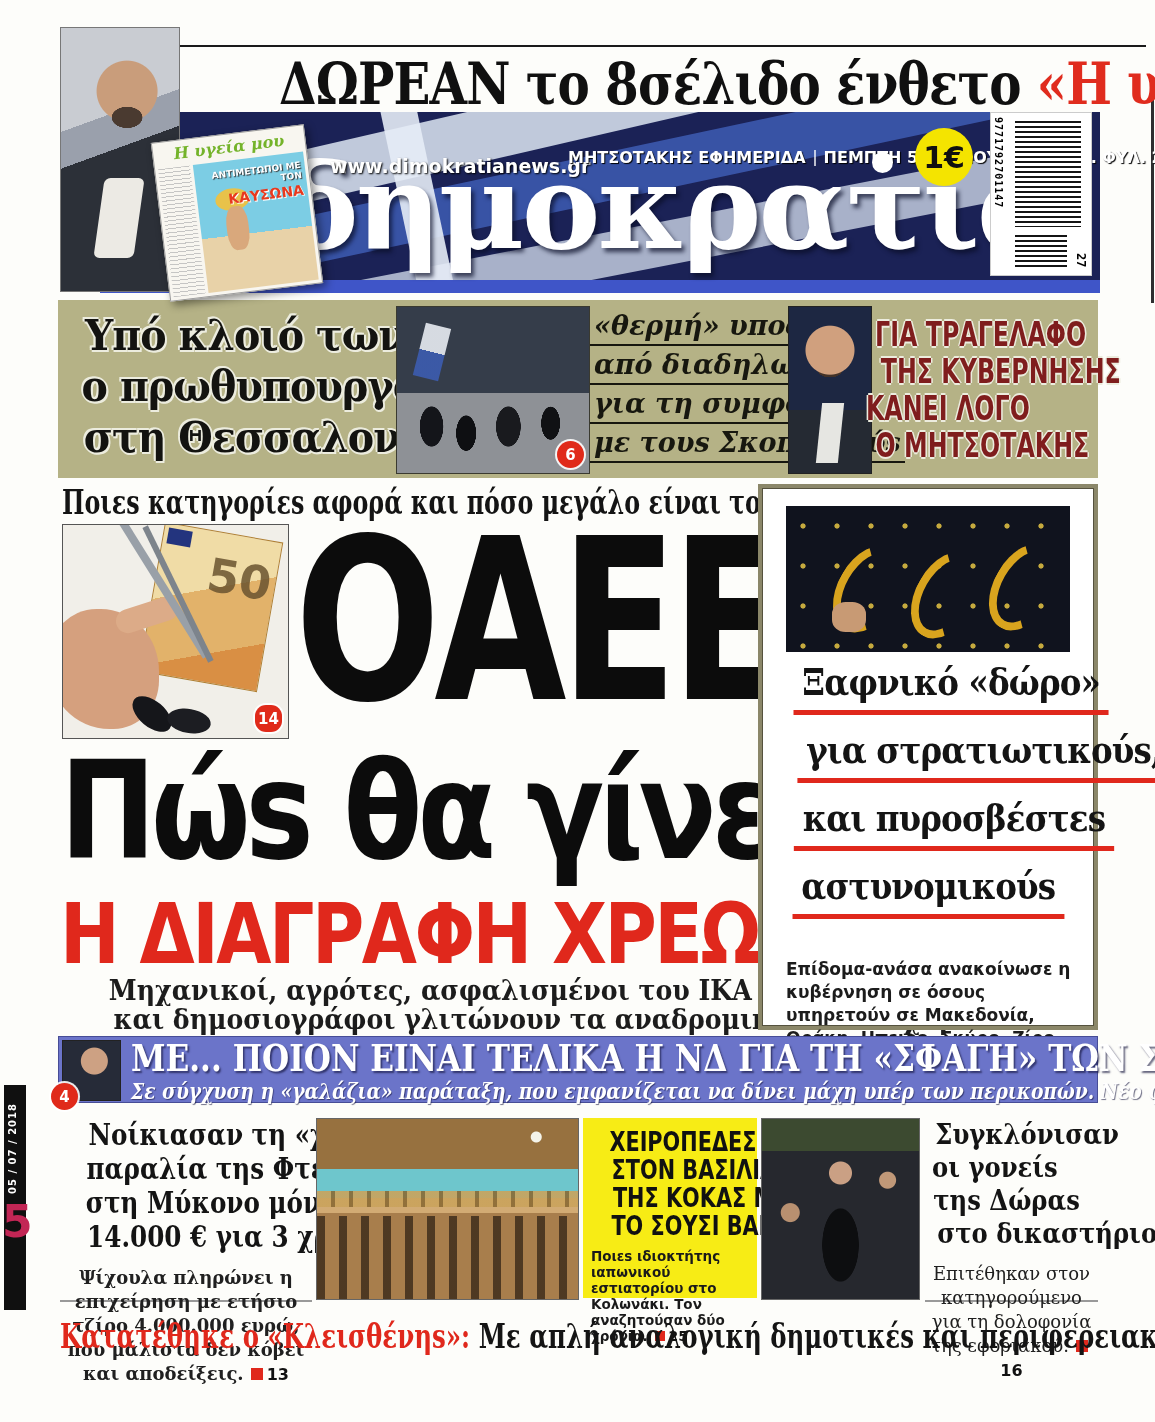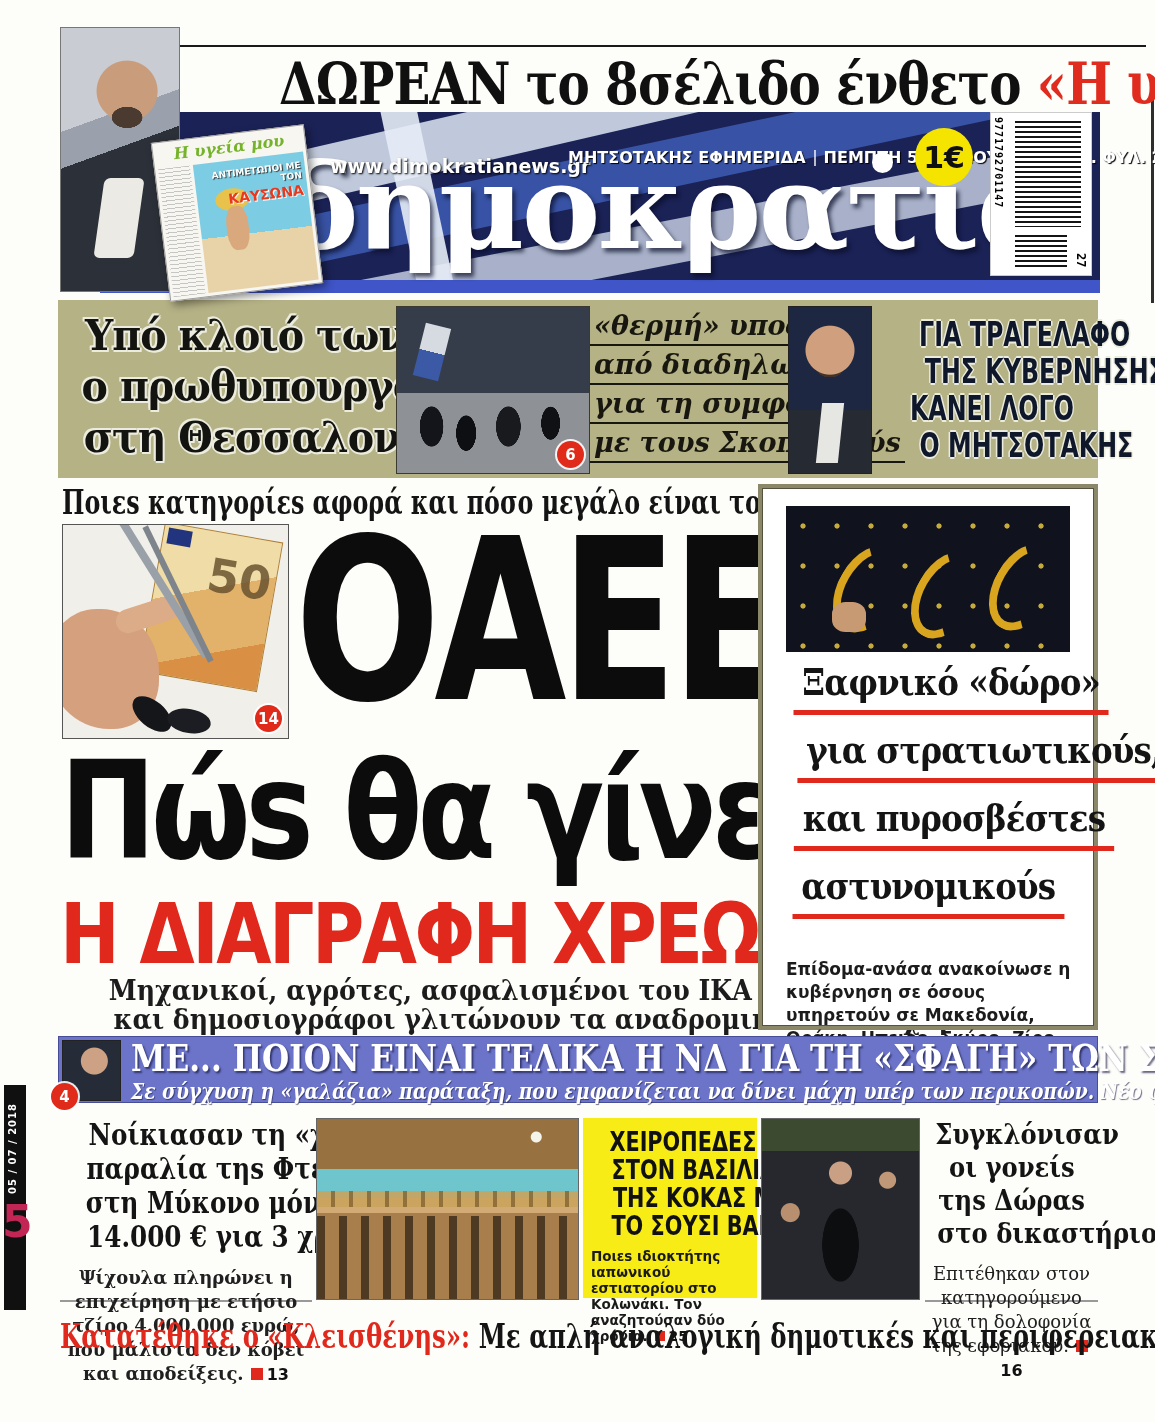--- a/index.html
+++ b/index.html
@@ -99,21 +99,21 @@
     font:bold italic 27px "DejaVu Serif",serif;line-height:27px;}
   .ol-mid span{display:inline-block;border-bottom:2px solid #17170f;padding:0 4px 5px;margin-bottom:5px;
     white-space:nowrap;}
   .tsipras-photo{position:absolute;left:730px;top:6px;width:82px;height:166px;border:1px solid #222;
     background:
       radial-gradient(circle at 50% 26%, #d0a07e 24px, transparent 25px),
       radial-gradient(ellipse 20px 12px at 50% 38%, #433228 60%, transparent 62%),
       linear-gradient(#1d2742 0 62%, #252a33 62% 100%);}
   .tsi-shirt{position:absolute;left:30px;top:96px;width:22px;height:60px;background:#e6e6e2;
     transform:skewX(-6deg);}
-  .ol-right{position:absolute;left:820px;top:16px;width:214px;text-align:center;color:#0f172a;
+  .ol-right{position:absolute;left:776px;top:16px;width:214px;text-align:center;color:#7f1d1d;
     font:bold 33px "DejaVu Sans",sans-serif;line-height:37px;white-space:nowrap;
     text-shadow:-2px 0 0 #ececde,2px 0 0 #ececde,0 -2px 0 #ececde,0 2px 0 #ececde;}
 
   
   .kicker{left:62px;top:482px;width:700px;font:bold 34px "DejaVu Serif",serif;color:#141414;
     white-space:nowrap;}
   .scissors-photo{left:62px;top:524px;width:225px;height:213px;border:1px solid #555;background:#f1efe9;overflow:hidden;}
   .sc-note{position:absolute;left:88px;top:6px;width:118px;height:150px;transform:rotate(10deg);
     background:linear-gradient(160deg,#f0dca6 0 40%,#e2b26a 40% 75%,#d98f44 75% 100%);border:1px solid #b08034;}
   .sc-eu{position:absolute;left:4px;top:4px;width:24px;height:16px;background:#23347e;}
@@ -191,21 +191,21 @@
   .sushi-head .condc{transform:scaleX(.8);white-space:nowrap;}
   .sushi-body{margin-top:8px;font:bold 13.5px "DejaVu Sans",sans-serif;line-height:16px;color:#1a1a1a;}
   .arrest-photo{left:761px;top:1118px;width:157px;height:180px;border:1px solid #666;
     background:
       radial-gradient(circle at 50% 30%, #caa084 11px, transparent 12px),
       radial-gradient(circle at 80% 34%, #c09878 8px, transparent 9px),
       radial-gradient(circle at 18% 52%, #b89070 9px, transparent 10px),
       radial-gradient(ellipse 30px 60px at 50% 70%, #0d0e10 60%, transparent 62%),
       linear-gradient(#3c4a30 0 18%, #26282e 18% 100%);}
   .dora{left:925px;top:1118px;width:173px;height:182px;border-bottom:2px solid #999;}
-  .dora-head{font:bold 27px "DejaVu Serif",serif;line-height:33px;color:#141414;text-align:center;}
+  .dora-head{font:bold 27px "DejaVu Serif",serif;line-height:33px;color:#141414;text-align:left;}
   .dora-head .condc{transform:scaleX(.9);white-space:nowrap;}
   .dora .bcol-body{margin-top:12px;font-size:18px;}
 
   
   .psq{display:inline-block;width:12px;height:12px;background:#e0281c;margin:0 4px 0 7px;}
   .pnum{font-family:"DejaVu Sans",sans-serif;font-weight:bold;font-size:16px;color:#111;margin-top:28px;}
 
   
   .bstrip{left:60px;top:1316px;width:1060px;white-space:nowrap;
     font:bold 34px "DejaVu Serif",serif;color:#141414;}
@@ -305,21 +305,21 @@
     <div class="sc-note">
       <div class="sc-eu"></div>
       <div class="sc-50">50</div>
     </div>
     <div class="sc-hand"></div>
     <div class="sc-finger"></div>
     <div class="sc-blade"></div>
     <div class="sc-blade2"></div>
     <div class="sc-handle"></div>
     <div class="sc-handle2"></div>
-    <div class="badge" style="right:6px;bottom:6px;">14</div>
+    <div class="badge" style="right:6px;bottom:6px;border-radius:11px;">14</div>
   </div>
 
   <div class="abs oaee">
     <span class="cond" style="transform:scaleX(.76);">ΟΑΕΕ</span>
   </div>
   <div class="abs lead2">
     <span class="cond" style="transform:scaleX(.85);">Πώs θα γίνει</span>
   </div>
   <div class="abs lead3">
     <span class="cond" style="transform:scaleX(.85);">Η ΔΙΑΓΡΑΦΗ ΧΡΕΩΝ</span>

